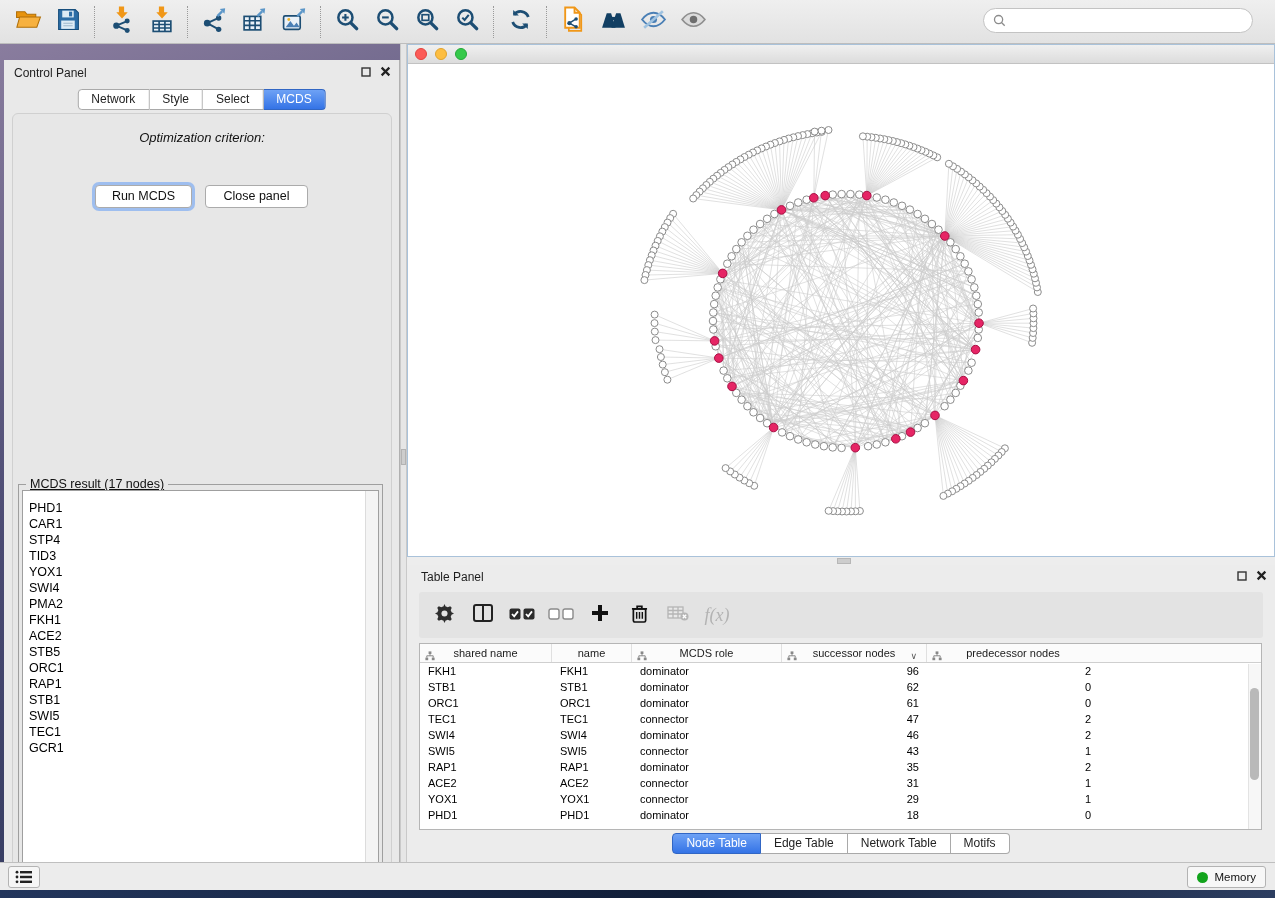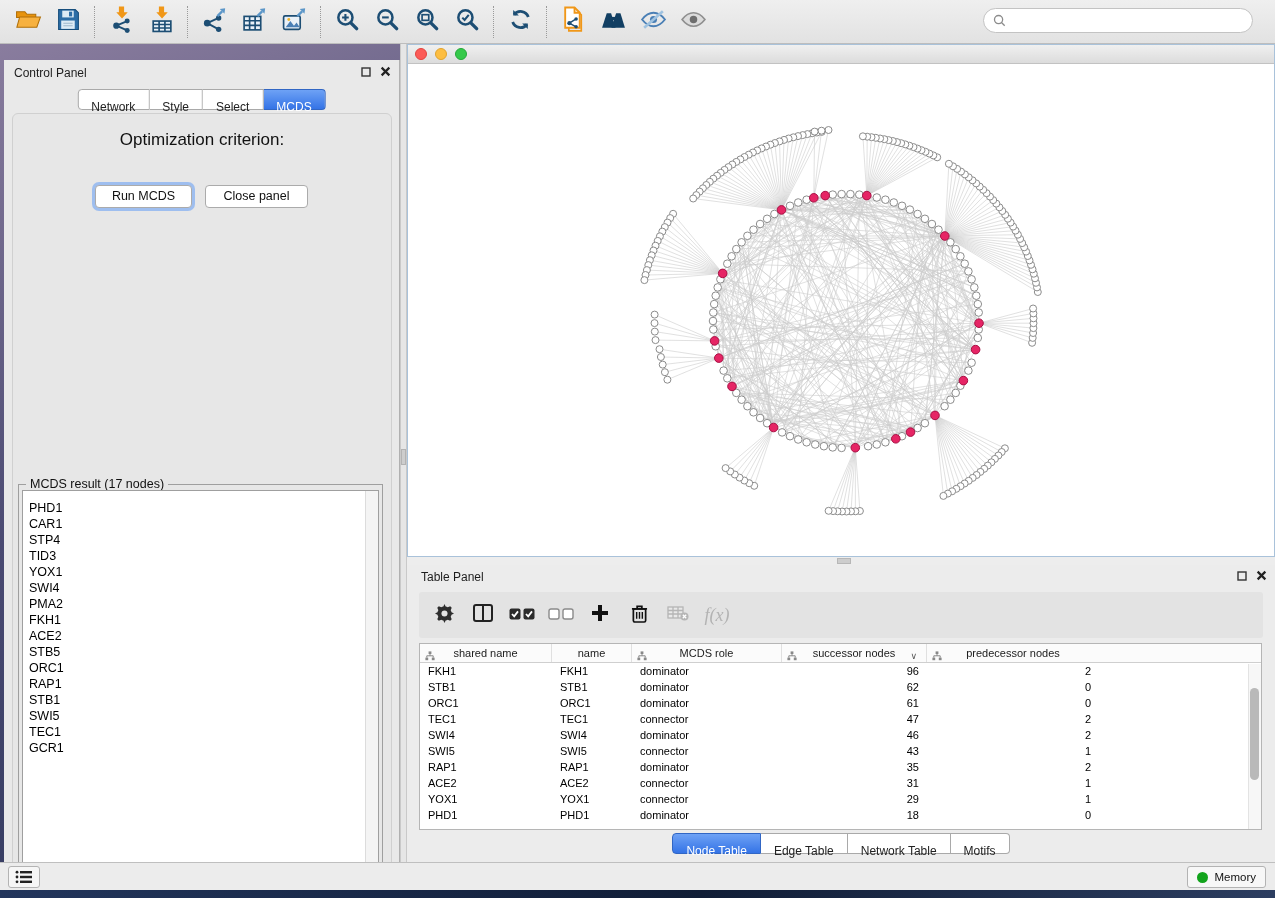--- a/index.html
+++ b/index.html
@@ -16,39 +16,39 @@
   #search-wrap { position:absolute; right:22px; top:8px; width:270px; height:25px; background:#fff;
     border:1px solid #c3c3c3; border-radius:13px; display:flex; align-items:center; padding-left:9px; }
   #search-wrap input { border:none; outline:none; flex:1; height:20px; font-size:12px; background:transparent; margin-left:6px; }
 
   
   #control-panel { position:absolute; left:4px; top:60px; width:396px; height:818px; background:#e9e9e9; border-right:1px solid #b0b0b0; }
   #cp-header { position:relative; height:26px; }
   #cp-title { position:absolute; left:10px; top:6px; font-size:12px; color:#1d1d1d; }
   .win-btns { position:absolute; right:8px; top:6px; display:flex; gap:9px; align-items:center; }
   .seg { display:flex; }
-  .seg .tab { height:21px; line-height:19px; padding:8px 13px; font-size:12px; color:#222; background:#fff;
+  .seg .tab { height:21px; line-height:19px; padding:0 13px; font-size:12px; color:#222; background:#fff;
     border:1px solid #a9a9a9; border-left:none; cursor:pointer; }
   .seg .tab:first-child { border-left:1px solid #a9a9a9; border-radius:4px 0 0 4px; }
   .seg .tab:last-child { border-radius:0 4px 4px 0; }
   .seg .tab.active { background:linear-gradient(#6ea2f5,#3473e6); color:#fff; border-color:#3166c4; }
   #cp-tabs { position:absolute; top:29px; left:50%; transform:translateX(-50%); }
   #cp-inner { position:absolute; left:8px; top:53px; width:380px; height:793px; background:#e7e7e7;
     border:1px solid #d0d0d0; border-radius:6px; }
-  #opt-label { margin-top:16px; text-align:center; font-size:17px; color:#111; }
+  #opt-label { margin-top:16px; text-align:center; font-size:13px; color:#111;font-style:italic; }
   #criterion { position:absolute; left:32px; top:38px; width:314px; height:22px; background:#fff; border:1px solid #ababab;
     border-radius:4px; font-size:12.5px; color:#111; display:flex; align-items:center; padding-left:8px; cursor:pointer; }
   #criterion .stepper { position:absolute; right:1px; top:1px; width:19px; height:18px; border-radius:3px;
     background:linear-gradient(#73a5f6,#3372e4); display:flex; flex-direction:column; align-items:center; justify-content:center; }
   .btn { position:absolute; height:23px; background:#fff; border:1px solid #ababab; border-radius:4px;
     font-size:12.5px; color:#111; text-align:center; line-height:21px; cursor:pointer; }
   #run-btn { left:82px; top:71px; width:97px; box-shadow:0 0 0 3px rgba(98,156,245,.55); }
   #close-btn { left:192px; top:71px; width:103px; }
   #mcds-group { position:absolute; left:5px; right:8px; top:370px; bottom:9px; border:1px solid #9f9f9f; }
-  #mcds-legend { position:absolute; top:-8px; left:7px; background:#e7e7e7; padding:0 4px; font-size:12.5px; color:#111; }
+  #mcds-legend { position:absolute; top:-8px; left:7px; background:#e7e7e7; padding:0 4px; font-size:12.5px; color:#111;text-decoration:underline; }
   #mcds-list { position:absolute; left:3px; right:3px; top:5px; bottom:3px; background:#fff; border:1px solid #9f9f9f; overflow:hidden; }
   #mcds-items { padding:9px 0 0 6px; }
   .mcds-item { font-size:12.5px; line-height:16px; color:#000; cursor:default; }
   #mcds-scroll { position:absolute; right:0; top:0; bottom:0; width:13px; background:#f4f4f4; border-left:1px solid #dcdcdc; }
 
   
   #v-split { position:absolute; left:400px; top:44px; width:7px; height:818px; background:#e6e6e6; border-left:1px solid #c9c9c9; border-right:1px solid #c9c9c9; }
   #v-split .grip { position:absolute; left:0; top:405px; width:5px; height:16px; background:#cdcdcd; border:1px solid #b3b3b3; }
   #h-split { position:absolute; left:407px; top:557px; width:868px; height:8px; background:#ededed; }
   #h-split .grip { position:absolute; left:430px; top:1px; width:14px; height:6px; background:#cdcdcd; border:1px solid #b7b7b7; }

